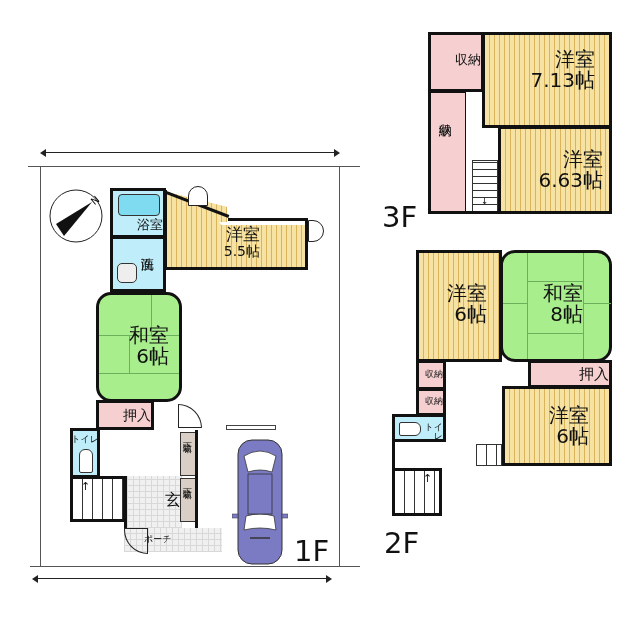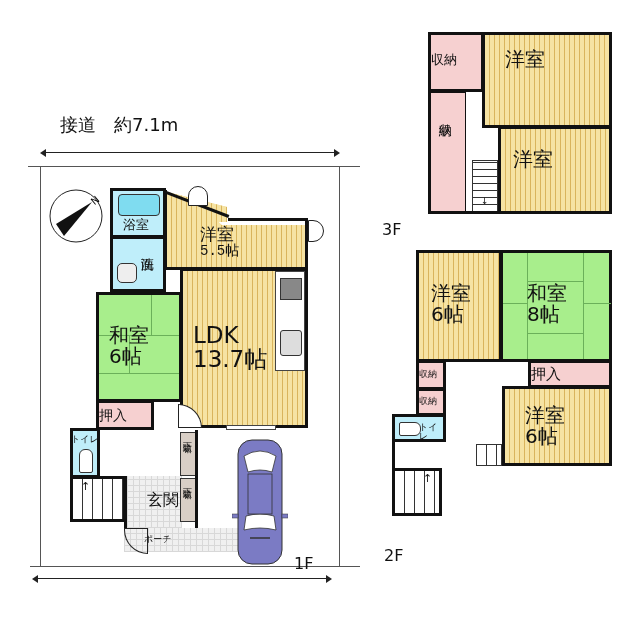--- a/index.html
+++ b/index.html
@@ -3,63 +3,62 @@
 <meta charset="utf-8">
 <style>
   html, body { margin: 0; padding: 0; background: #ffffff; }
   body { width: 640px; height: 640px; position: relative; overflow: hidden;
          font-family: "DejaVu Sans", "Liberation Sans", sans-serif; color: #111; }
   .abs { position: absolute; }
   .wood {
     background-color: #f3d98a;
     background-image: repeating-linear-gradient(90deg, #f6e3a3 0px, #f6e3a3 4px, #d9b45c 4px, #d9b45c 5px);
   }
-  .tatami { background: #a8ee8c; }
+  .tatami { background: #a8ee8c; border-radius: 15px; }
   .pink { background: #f6d0d0; }
   .wet { background: #bfeefa; }
   .tile {
     background-color: #f0f0f0;
     background-image:
       repeating-linear-gradient(0deg, #d8d8d8 0 1px, transparent 1px 6px),
       repeating-linear-gradient(90deg, #d8d8d8 0 1px, transparent 1px 6px);
   }
   .shoe { background: #d9cfc6; }
   .grey { background: #eeeeee; }
   .wall { border: 3px solid #111; box-sizing: border-box; }
   .thin { border: 1px solid #333; box-sizing: border-box; }
-  .label { position: absolute; text-align: left; line-height: 1.05; color: #111; }
+  .label { position: absolute; text-align: right; line-height: 1.05; color: #111; }
   .big { font-size: 20px; }
   .med { font-size: 17px; }
   .sm { font-size: 11px; }
   .xs { font-size: 9px; }
   .vert { writing-mode: vertical-rl; letter-spacing: 1px; }
   .dimline { position: absolute; height: 1px; background: #222; }
   .arrowL::before, .arrowR::after {
     content: ""; position: absolute; top: -3px; border: 4px solid transparent;
   }
   .arrowL::before { left: -2px; border-right: 6px solid #222; border-left: none; }
   .arrowR::after { right: -2px; border-left: 6px solid #222; border-right: none; }
-  .floorlabel { position: absolute; font-size: 16px; margin-top: 20px; }
+  .floorlabel { position: absolute; font-size: 29px; }
   .stairs {
     background:
       repeating-linear-gradient(0deg, #fff 0 6px, #333 6px 7px);
   }
   .stairs-v {
     background:
       repeating-linear-gradient(90deg, #fff 0 9px, #333 9px 10px);
   }
   .window { position: absolute; background: #fff; border: 1px solid #444; box-sizing: border-box; }
   .door-arc { position: absolute; border: 1px solid #222; box-sizing: border-box; background: #fff; }
 </style>
 </head>
 <body>
 
 <div class="abs" style="left:0;top:0;width:360px;height:640px;">
 
-  <div class="label" style="left:60px;top:116px;width:250px;font-size:18px;">接道　約7.1m</div>
   <div class="dimline arrowL arrowR" style="left:42px;top:152px;width:296px;"></div>
 
   <div class="abs" style="left:28px;top:166px;width:332px;height:1px;background:#555;"></div>
   <div class="abs" style="left:40px;top:166px;width:1px;height:400px;background:#555;"></div>
   <div class="abs" style="left:339px;top:166px;width:1px;height:400px;background:#555;"></div>
   <div class="abs" style="left:30px;top:566px;width:330px;height:1px;background:#555;"></div>
 
   <div class="abs" style="left:48px;top:188px;width:56px;height:56px;">
     <svg width="56" height="56" viewBox="0 0 56 56">
       <circle cx="28" cy="28" r="26" fill="#fff" stroke="#222" stroke-width="1"></circle>
@@ -79,46 +78,36 @@
   </div>
 
   <div class="abs wall wood" style="left:164px;top:210px;width:144px;height:60px;clip-path:polygon(0 -40px,40% 25%,100% 25%,100% 100%,0 100%);"></div>
   <div class="abs wood" style="left:167px;top:192px;width:60px;height:30px;clip-path:polygon(0 0,100% 50%,100% 100%,0 100%);"></div>
   <div class="abs" style="left:164px;top:190px;width:3px;height:80px;background:#111;"></div>
   <div class="abs" style="left:305px;top:220px;width:3px;height:50px;background:#111;"></div>
   <div class="abs" style="left:164px;top:190px;width:70px;height:3px;background:#111;transform-origin:0 0;transform:rotate(21deg);"></div>
   <div class="abs" style="left:228px;top:218px;width:80px;height:3px;background:#111;"></div>
   <div class="label med" style="left:200px;top:226px;width:60px;">
     <div>洋室</div>
-    <div style="font-size:14px;font-family:Liberation Mono, monospace;">5.5帖</div>
+    <div style="font-size:14px;">5.5帖</div>
   </div>
   <div class="door-arc" style="left:188px;top:186px;width:20px;height:20px;border-radius:20px 20px 0 0;"></div>
   <div class="door-arc" style="left:308px;top:220px;width:16px;height:22px;border-radius:0 22px 22px 0;"></div>
 
   <div class="abs wall tatami" style="left:96px;top:292px;width:86px;height:110px;">
     <div class="abs" style="left:0;top:40px;width:100%;height:1px;background:#6bb05a;"></div>
     <div class="abs" style="left:0;top:78px;width:100%;height:1px;background:#6bb05a;"></div>
     <div class="abs" style="left:52px;top:0;width:1px;height:40px;background:#6bb05a;"></div>
     <div class="abs" style="left:30px;top:40px;width:1px;height:38px;background:#6bb05a;"></div>
     <div class="label big" style="left:10px;top:30px;width:60px;">
       <div>和室</div>
       <div>6帖</div>
     </div>
   </div>
 
-  <div class="abs wall wood" style="left:180px;top:268px;width:128px;height:160px;">
-    <div class="abs" style="left:92px;top:0;width:30px;height:100px;background:#fff;border:1px solid #444;box-sizing:border-box;">
-      <div class="abs" style="left:4px;top:6px;width:20px;height:20px;background:#888;border:1px solid #333;"></div>
-      <div class="abs" style="left:4px;top:58px;width:20px;height:24px;background:#ddd;border:1px solid #333;border-radius:3px;"></div>
-    </div>
-    <div class="label" style="left:10px;top:52px;width:90px;font-size:23px;">
-      <div>LDK</div>
-      <div>13.7帖</div>
-    </div>
-  </div>
   <div class="window" style="left:226px;top:425px;width:50px;height:5px;"></div>
   <div class="door-arc" style="left:178px;top:404px;width:24px;height:24px;border-radius:0 24px 0 0;"></div>
 
   <div class="abs wall pink" style="left:96px;top:400px;width:58px;height:30px;">
     <div class="label" style="left:0;top:5px;width:52px;font-size:14px;">押入</div>
   </div>
 
   <div class="abs wall wet" style="left:70px;top:428px;width:30px;height:50px;">
     <div class="label xs" style="left:-2px;top:4px;width:28px;">トイレ</div>
     <div class="abs" style="left:6px;top:18px;width:12px;height:22px;background:#fff;border:1px solid #333;border-radius:6px 6px 2px 2px;"></div>
@@ -133,21 +122,21 @@
   </div>
 
   <div class="abs shoe thin" style="left:180px;top:432px;width:16px;height:44px;">
     <div class="label vert" style="left:1px;top:2px;font-size:9px;">下駄箱</div>
   </div>
   <div class="abs shoe thin" style="left:180px;top:478px;width:16px;height:44px;">
     <div class="label vert" style="left:1px;top:2px;font-size:9px;">下駄箱</div>
   </div>
   <div class="abs" style="left:195px;top:430px;width:3px;height:98px;background:#111;"></div>
 
-  <div class="abs tile" style="left:124px;top:528px;width:98px;height:24px;padding-left:48px;">
+  <div class="abs tile" style="left:124px;top:528px;width:98px;height:24px;">
     <div class="label xs" style="left:20px;top:7px;">ポーチ</div>
   </div>
   <div class="door-arc" style="left:124px;top:528px;width:24px;height:26px;border-radius:0 0 0 24px;background:transparent;"></div>
 
   <div class="abs" style="left:232px;top:438px;width:56px;height:128px;">
     <svg width="56" height="128" viewBox="0 0 56 128">
       <rect x="6" y="2" width="44" height="124" rx="14" fill="#7b7bc4" stroke="#333" stroke-width="1"></rect>
       <path d="M12 18 Q28 8 44 18 L40 34 Q28 30 16 34 Z" fill="#fff" stroke="#333" stroke-width="0.8"></path>
       <path d="M14 78 Q28 74 42 78 L44 92 Q28 88 12 92 Z" fill="#fff" stroke="#333" stroke-width="0.8"></path>
       <rect x="16" y="36" width="24" height="40" fill="#7b7bc4" stroke="#333" stroke-width="0.8"></rect>
@@ -169,25 +158,27 @@
   <div class="abs wall pink" style="left:428px;top:90px;width:40px;height:124px;">
     <div class="label vert" style="left:7px;top:20px;font-size:13px;">収納</div>
   </div>
   <div class="abs" style="left:466px;top:92px;width:48px;height:120px;background:#fff;"></div>
   <div class="abs stairs" style="left:472px;top:160px;width:26px;height:52px;border:1px solid #333;box-sizing:border-box;">
     <div class="label xs" style="left:8px;top:36px;">↓</div>
   </div>
   <div class="abs wall wood" style="left:482px;top:32px;width:130px;height:96px;">
     <div class="label big" style="left:20px;top:14px;width:90px;">
       <div>洋室</div>
+      <div>7.13帖</div>
     </div>
   </div>
   <div class="abs wall wood" style="left:498px;top:126px;width:114px;height:88px;">
     <div class="label big" style="left:12px;top:20px;width:90px;">
       <div>洋室</div>
+      <div>6.63帖</div>
     </div>
   </div>
   <div class="abs" style="left:428px;top:211px;width:184px;height:3px;background:#111;"></div>
   <div class="floorlabel" style="left:382px;top:200px;">3F</div>
 </div>
 
 <div class="abs" style="left:0;top:220px;width:640px;height:420px;">
 
   <div class="abs wall wood" style="left:416px;top:30px;width:86px;height:112px;">
     <div class="label big" style="left:12px;top:30px;width:56px;">

